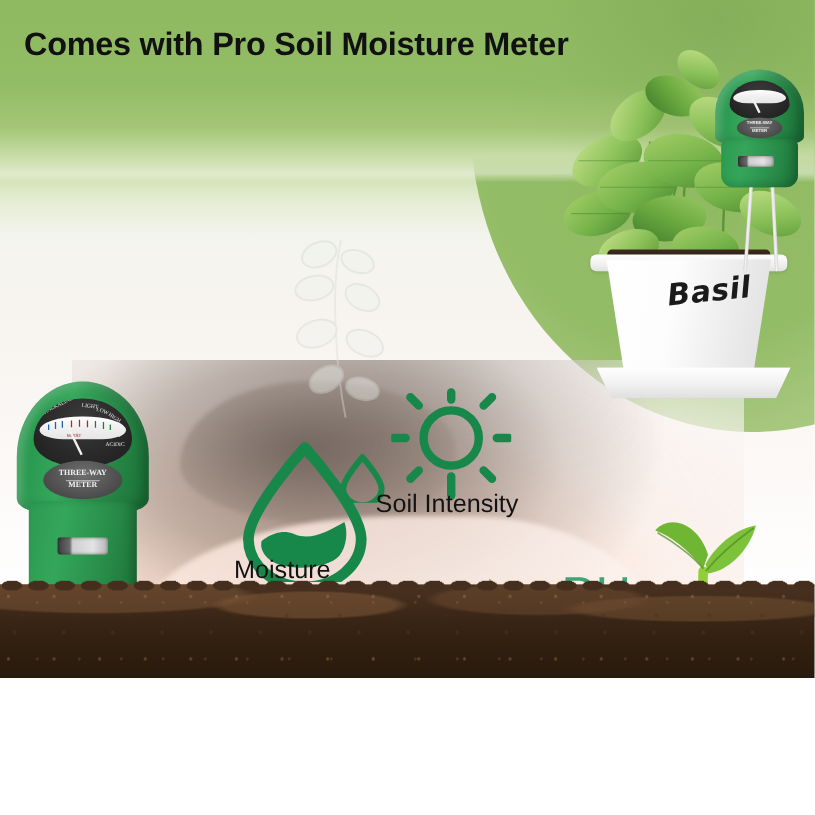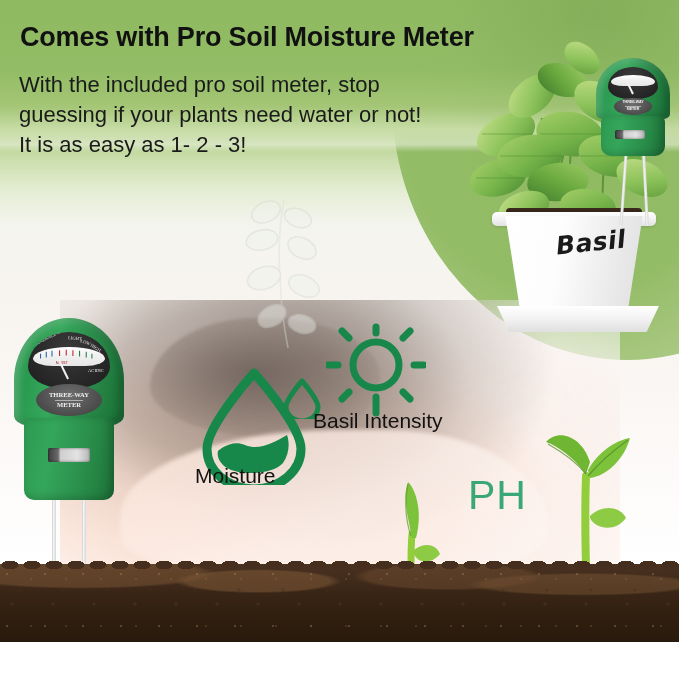--- a/index.html
+++ b/index.html
@@ -6,21 +6,21 @@
     margin: 0;
     padding: 0;
     background: #ffffff;
   }
   body {
     font-family: "Liberation Sans", sans-serif;
   }
   #poster {
     position: relative;
     width: 679px;
-    height: 642px;
+    height: 565px;
     overflow: hidden;
     background: #ffffff;
   }
 
   
   .bg-base {
     position: absolute;
     inset: 0;
     background: linear-gradient(180deg,
         #93bd66 0%,
@@ -323,25 +323,20 @@
       <ellipse cx="40" cy="48" rx="16" ry="10" transform="rotate(-12 40 48)"></ellipse>
       <ellipse cx="80" cy="56" rx="15" ry="10" transform="rotate(28 80 56)"></ellipse>
       <ellipse cx="42" cy="86" rx="17" ry="11" transform="rotate(-18 42 86)"></ellipse>
       <ellipse cx="82" cy="94" rx="16" ry="10" transform="rotate(24 82 94)"></ellipse>
       <ellipse cx="50" cy="124" rx="15" ry="10" transform="rotate(-30 50 124)"></ellipse>
       <ellipse cx="80" cy="132" rx="14" ry="9" transform="rotate(16 80 132)"></ellipse>
     </g>
   </svg>
 
   <div class="headline">Comes with Pro Soil Moisture Meter</div>
-  <div class="subcopy">
-    <div>With the included pro soil meter, stop</div>
-    <div>guessing if your plants need water or not!</div>
-    <div>It is as easy as 1- 2 - 3!</div>
-  </div>
 
   <svg class="basil" viewBox="0 0 210 190">
     <defs>
       <linearGradient id="lf1" x1="0" y1="0" x2="1" y2="1">
         <stop offset="0%" stop-color="#a8d06a"></stop>
           <stop offset="55%" stop-color="#76b44a"></stop>
           <stop offset="100%" stop-color="#4d8c33"></stop>
       </linearGradient>
       <linearGradient id="lf2" x1="0" y1="0" x2="1" y2="1">
         <stop offset="0%" stop-color="#c6e08a"></stop>
@@ -480,21 +475,21 @@
       <path d="M12 42 L2 42"></path>
       <path d="M88 42 L98 42"></path>
       <path d="M23 15 L16 8"></path>
       <path d="M77 15 L84 8"></path>
       <path d="M23 69 L16 76"></path>
       <path d="M77 69 L84 76"></path>
     </g>
   </svg>
 
   <div class="lbl lbl-moisture">Moisture</div>
-  <div class="lbl lbl-light">Basil Intensity</div>
+  <div class="lbl lbl-light">Soil Intensity</div>
   <div class="lbl-ph">PH</div>
 
   <svg class="sprout" style="left:378px; top:472px;" width="72" height="150" viewBox="0 0 72 150">
     <path d="M34 150 C33 116 32 84 34 62" stroke="#92ce3c" stroke-width="7" fill="none" stroke-linecap="round"></path>
     <path d="M34 66 C30 44 24 26 30 10 C40 20 44 44 38 66 Z" fill="#7cc23a"></path>
     <path d="M36 78 C46 70 58 72 62 82 C54 92 40 92 36 82 Z" fill="#8ecb45"></path>
     <path d="M30 12 C26 30 28 50 33 64" stroke="#5f9e2a" stroke-width="1.3" fill="none" opacity="0.7"></path>
   </svg>
 
   <svg class="sprout" style="left:540px; top:418px;" width="96" height="208" viewBox="0 0 96 208">

